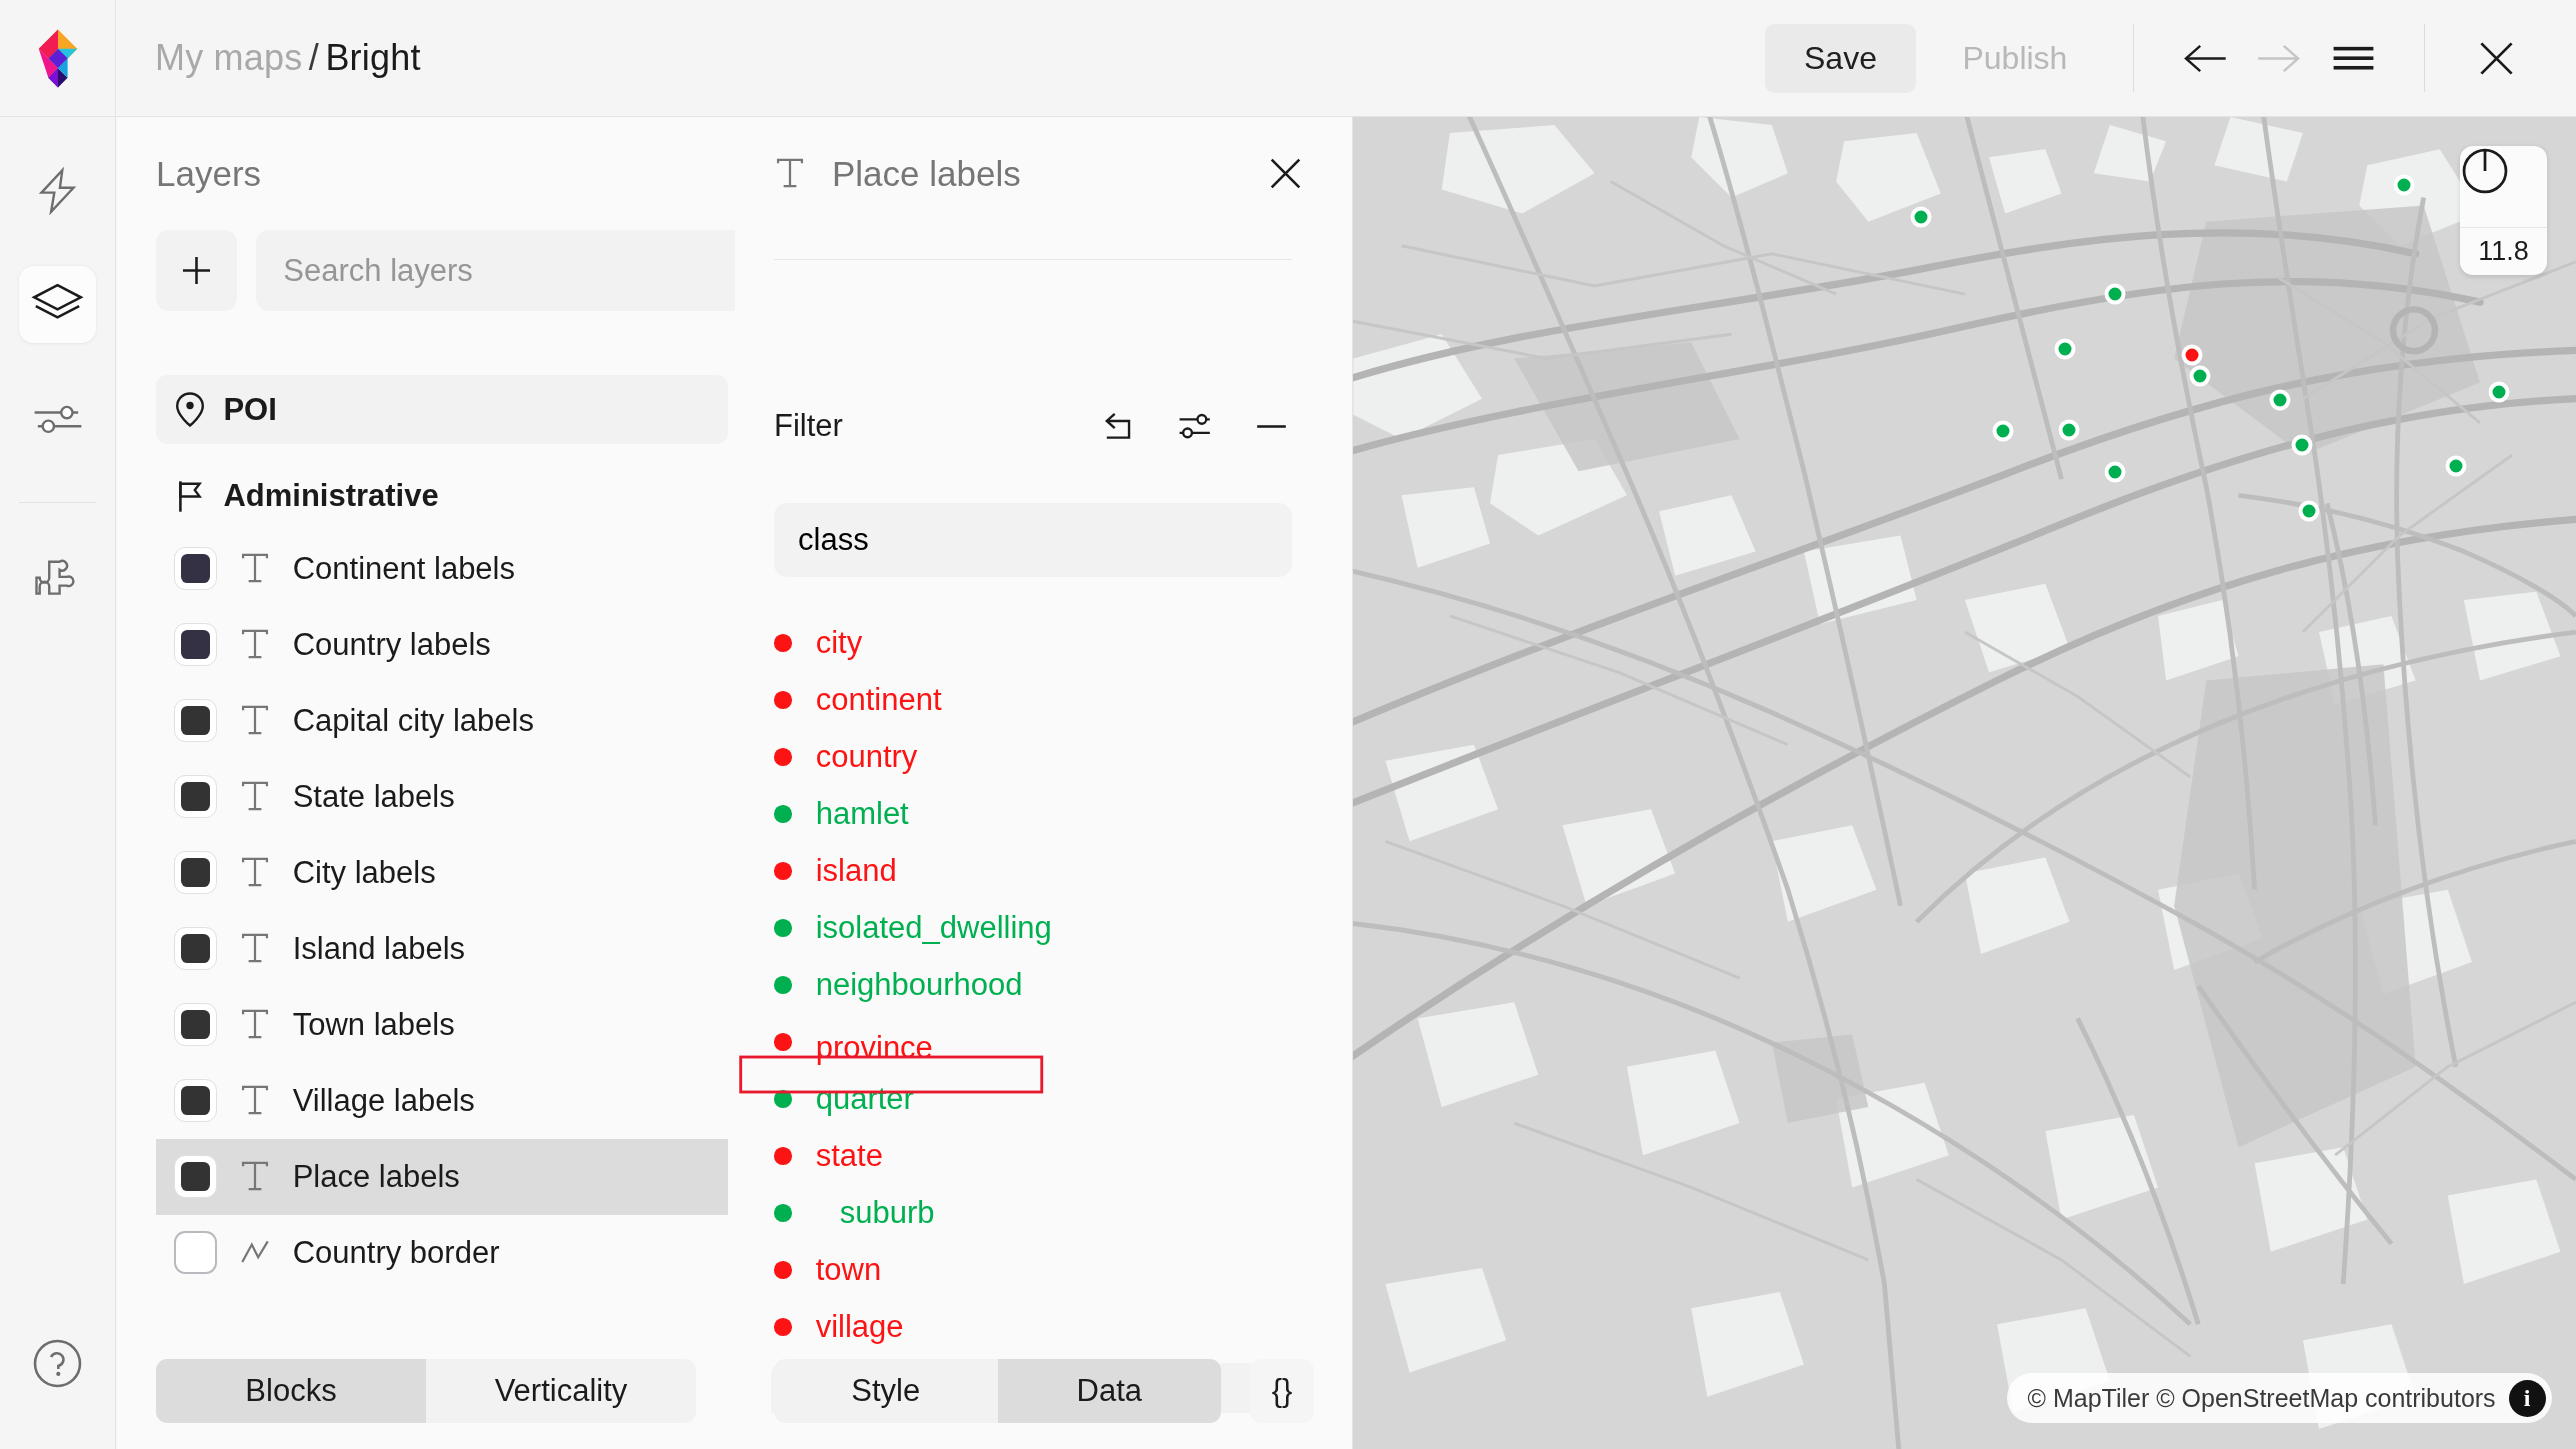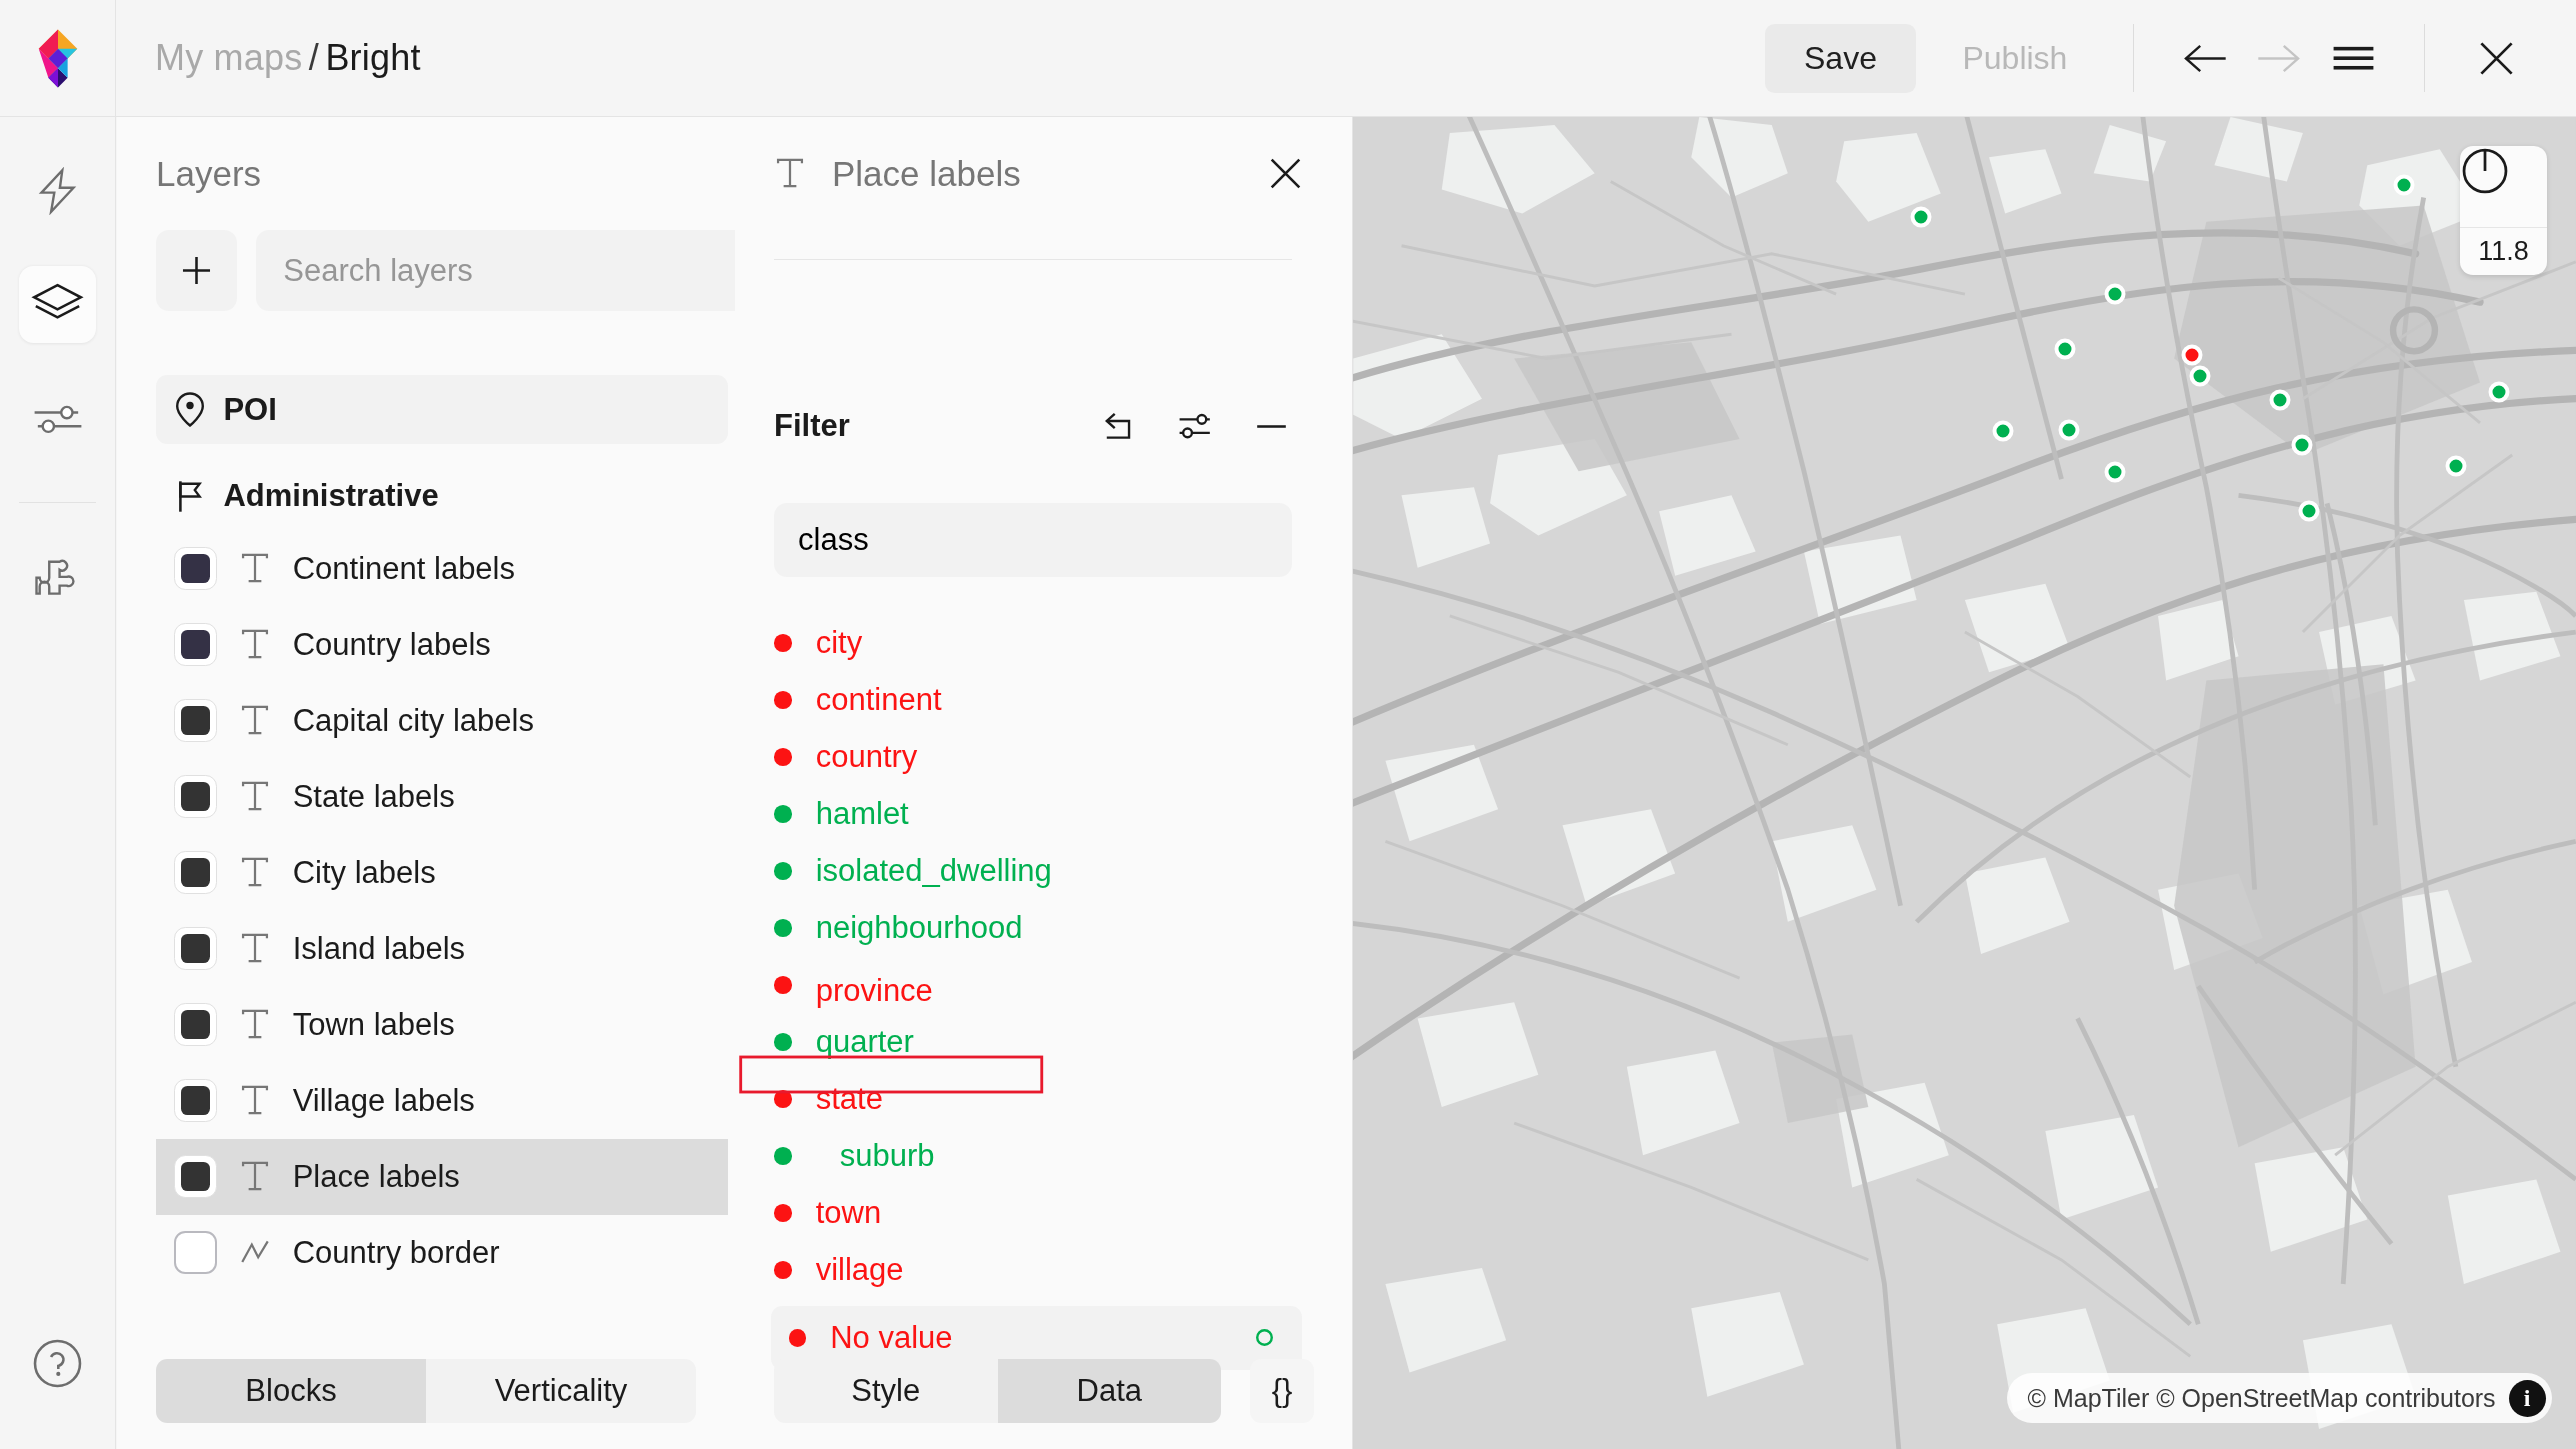--- a/index.html
+++ b/index.html
@@ -129,21 +129,21 @@
     position: absolute; left: 735px; top: 117px; width: 618px; height: 1332px;
     background: #fafafa; border-right: 0.8px solid #e4e4e4;
   }
   .pp-head { height: 113px; display: flex; align-items: center; padding: 0 39px; gap: 26px; }
   .pp-title { font-size: 35px; color: #767676; }
   .pp-rule { position: absolute; left: 39px; top: 142px; width: 518px; height: 0.8px; background: #e6e6e6; }
   .filter-row {
     position: absolute; left: 39px; top: 288px; width: 518px;
     display: flex; align-items: center;
   }
-  .filter-label { font-size: 31px; font-weight: bold; color: #1b1b1b; }
+  .filter-label { font-size: 31px; font-weight: normal; color: #1b1b1b; }
   .filter-tools { margin-left: auto; display: flex; align-items: center; gap: 34px; }
   .ftool { cursor: pointer; display: flex; align-items: center; justify-content: center; width: 42px; height: 42px; }
   .class-field {
     position: absolute; left: 39px; top: 386px; width: 518px; height: 74px;
     background: #f2f2f2; border-radius: 13px; display: flex; align-items: center;
     padding: 0 24px; font-size: 31px; color: #000000; cursor: pointer;
   }
   .class-scroll {
     position: absolute; left: 0; top: 483px; width: 618px; height: 813px; overflow: hidden;
   }
@@ -506,20 +506,24 @@
             <span class="dot" style="background: rgb(252, 19, 19);"></span>
             <span class="class-text" style="color: rgb(252, 19, 19);">continent</span>
           </div>
           <div class="class-item">
             <span class="dot" style="background: rgb(252, 19, 19);"></span>
             <span class="class-text" style="color: rgb(252, 19, 19);">country</span>
           </div>
           <div class="class-item">
             <span class="dot" style="background: rgb(0, 176, 80);"></span>
             <span class="class-text" style="color: rgb(0, 176, 80);">hamlet</span>
+          </div>
+          <div class="class-item">
+            <span class="dot" style="background: rgb(252, 19, 19);"></span>
+            <span class="class-text" style="color: rgb(252, 19, 19);">island</span>
           </div>
           <div class="class-item">
             <span class="dot" style="background: rgb(0, 176, 80);"></span>
             <span class="class-text" style="color: rgb(0, 176, 80);">isolated_dwelling</span>
           </div>
           <div class="class-item">
             <span class="dot" style="background: rgb(0, 176, 80);"></span>
             <span class="class-text" style="color: rgb(0, 176, 80);">neighbourhood</span>
           </div>
           <div class="class-item">

